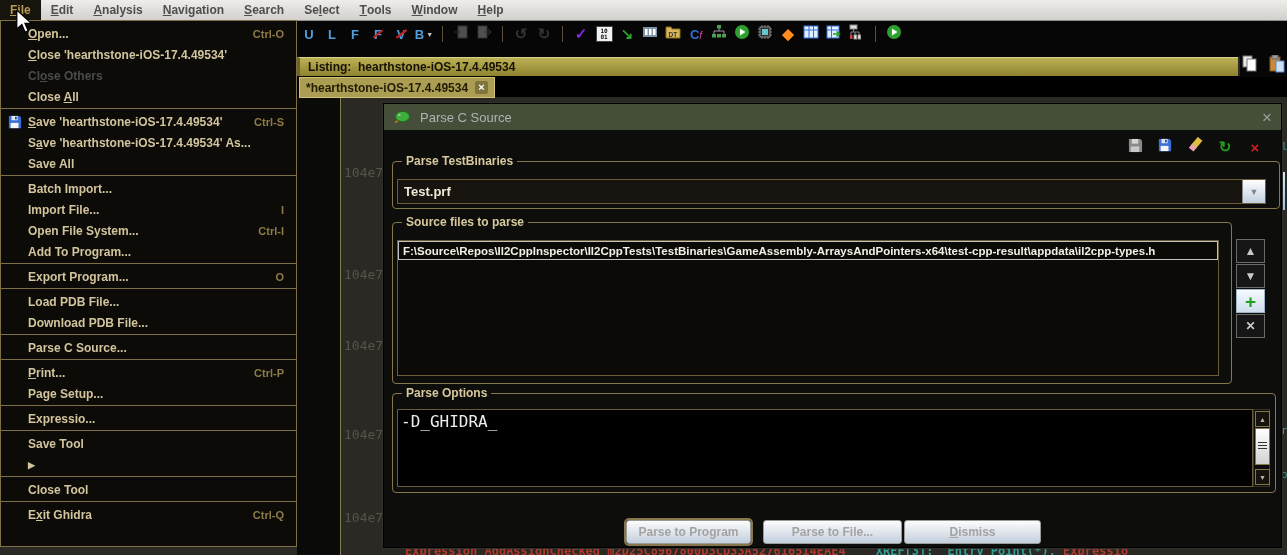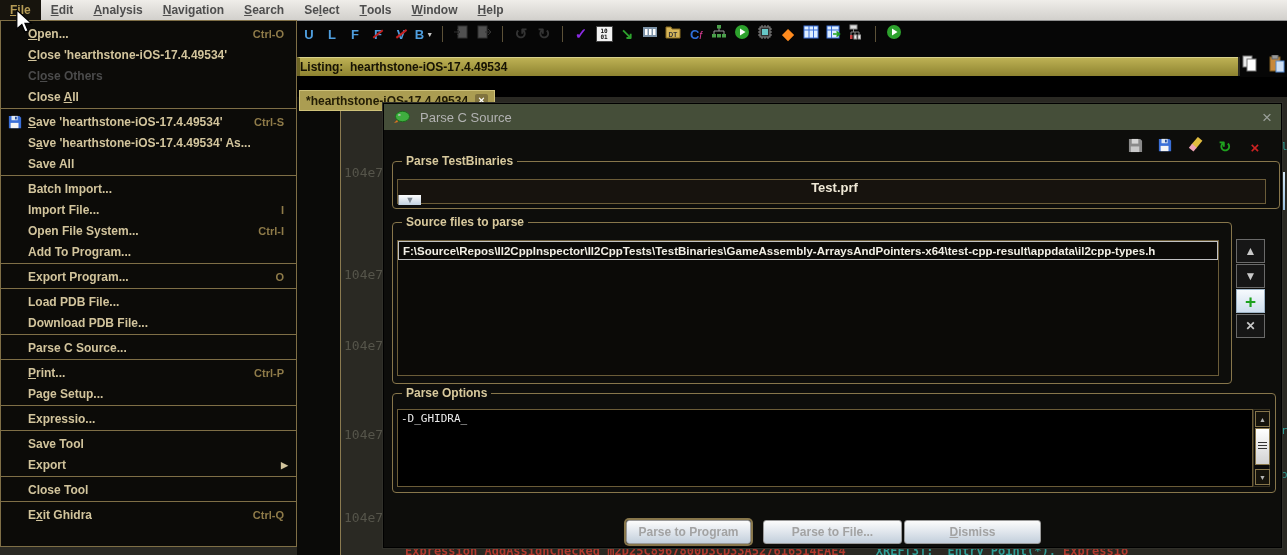--- a/index.html
+++ b/index.html
@@ -26,28 +26,28 @@
   .tb-glyph{font-size:15px;font-weight:bold;}
   .dim{opacity:.45;}
   .bytes-box{width:15px;height:14px;background:#f2f2f2;border:1px solid #444;
     font-family:"DejaVu Sans Mono",monospace;font-size:6px;line-height:6px;font-weight:bold;
     color:#111;display:flex;flex-direction:column;align-items:center;justify-content:center;}
 
   
   #listing-title{position:absolute;left:297px;top:57px;width:941px;height:19px;
     background:linear-gradient(#bdb154,#8e8330);border-top:1px solid #d8d18c;border-left:3px solid #6d6524;
     color:#161203;font-weight:bold;font-size:12px;display:flex;align-items:center;
-    padding-left:0;white-space:pre;z-index:10;box-sizing:border-box;}
+    padding-left:8px;white-space:pre;z-index:10;box-sizing:border-box;}
   #title-icons{position:absolute;left:1240px;top:50px;width:47px;height:27px;z-index:11;
     display:flex;gap:7px;align-items:center;background:#060606;}
 
   
   #tabrow{position:absolute;left:297px;top:76px;width:990px;height:21px;background:#000;z-index:10;}
   #tab{position:absolute;left:2px;top:1px;height:19px;background:#ab9d52;border:1px solid #cfc27a;
-    display:flex;align-items:center;gap:7px;padding:0 6px;color:#221c04;font-weight:bold;font-size:12px;margin-top:13px;}
+    display:flex;align-items:center;gap:7px;padding:0 6px;color:#221c04;font-weight:bold;font-size:12px;}
   #tab-close{width:13px;height:13px;background:#80733e;border-radius:2px;color:#fff;
     font-size:11px;line-height:12px;text-align:center;font-weight:bold;}
 
   
   #listing{position:absolute;left:297px;top:97px;width:990px;height:458px;background:#2a2923;z-index:1;}
   #listing-black-col{position:absolute;left:0;top:0;width:43px;height:100%;
     background:#0a0a08;border-right:1px solid #8a7a50;}
   .addr{position:absolute;left:47px;color:#55544a;font-family:"DejaVu Sans Mono",monospace;font-size:13px;}
   .edgechar{position:absolute;left:984px;color:#2f9e96;font-family:"DejaVu Sans Mono",monospace;font-size:11px;}
   #edge-scroll{position:absolute;left:984px;top:75px;width:4px;height:38px;
@@ -76,41 +76,41 @@
   .dt-icon{width:18px;height:18px;display:flex;align-items:center;justify-content:center;}
 
   .group{position:absolute;border:1px solid #87764b;border-radius:4px;}
   .group-label{position:absolute;top:-8px;left:9px;background:#0d0d0b;padding:0 4px;
     color:#d8c99d;font-weight:bold;font-size:12px;}
   #grp-config{left:8px;top:57px;width:886px;height:46px;}
   #grp-src{left:8px;top:118px;width:838px;height:160px;}
   #grp-opts{left:8px;top:289px;width:882px;height:98px;}
 
   #combo{position:absolute;left:13px;top:75px;width:869px;height:25px;box-sizing:border-box;
-    background:#17130e;border:1px solid #6b5c38;display:flex;align-items:center;flex-direction:column;}
+    background:#17130e;border:1px solid #6b5c38;display:flex;align-items:center;}
   #combo-value{flex:1;padding-left:6px;color:#efe8d6;font-weight:bold;font-size:13px;}
   #combo-btn{width:22px;align-self:stretch;background:linear-gradient(#fefefe,#c2d1e0);
     border-left:1px solid #8a8a8a;display:flex;align-items:center;justify-content:center;
     color:#7d8893;font-size:9px;}
 
   #src-list{position:absolute;left:13px;top:136px;width:822px;height:136px;box-sizing:border-box;
     background:#0b0a07;border:1px solid #6b5c38;}
   .src-row{height:19px;box-sizing:border-box;display:flex;align-items:center;padding:4px 4px;
     border:1px solid #c2c2c2;color:#f2efe5;font-size:11.5px;font-weight:bold;
     white-space:nowrap;overflow:hidden;}
 
   .side-btn{position:absolute;left:852px;width:29px;height:24px;box-sizing:border-box;
     background:#161616;border:1px solid #6a6a6a;display:flex;align-items:center;justify-content:center;
     color:#c9c9c9;font-size:12px;font-weight:bold;}
   .side-btn.light{background:linear-gradient(#f6fafd,#cfdeee);border-color:#9db3c6;}
   .side-btn .plus{color:#1ea11e;font-size:19px;font-weight:900;line-height:19px;}
 
   #opts-text{position:absolute;left:13px;top:305px;width:856px;height:78px;box-sizing:border-box;
     background:#000;border:1px solid #6b5c38;color:#ececec;
-    font-family:"DejaVu Sans Mono",monospace;font-size:11px;padding:2px 3px;}
+    font-family:"DejaVu Sans Mono",monospace;font-size:16px;padding:2px 3px;}
   #opts-scroll{position:absolute;left:869px;top:305px;width:17px;height:78px;box-sizing:border-box;
     background:#0a0a0a;border:1px solid #3a3422;}
   .sb-btn{position:absolute;left:1px;width:13px;height:14px;background:#15130c;border:1px solid #87764b;
     color:#b5b5b5;font-size:7px;display:flex;align-items:center;justify-content:center;}
   #sb-thumb{position:absolute;left:1px;top:18px;width:13px;height:35px;border:1px solid #87764b;
     background:linear-gradient(#ffffff,#d2d2d2);}
   #sb-grip{position:absolute;left:2px;right:2px;top:13px;height:8px;
     background:repeating-linear-gradient(#333 0 1px,transparent 1px 3px);}
 
   .dlg-btn{position:absolute;top:416px;height:24px;box-sizing:border-box;border:1px solid #9a9a9a;
@@ -399,21 +399,20 @@
       <span class="fm-icon"></span>
       <span class="fm-label">Expressio...</span>
     </div>
     <div class="fm-sep"></div>
     <div class="fm-item">
       <span class="fm-icon"></span>
       <span class="fm-label">Save Tool</span>
     </div>
     <div class="fm-item">
       <span class="fm-icon"></span>
-      <span class="fm-label">Export</span>
       <span class="fm-arrow">▶</span>
     </div>
     <div class="fm-sep"></div>
     <div class="fm-item">
       <span class="fm-icon"></span>
       <span class="fm-label">Close Tool</span>
     </div>
     <div class="fm-sep"></div>
     <div class="fm-item">
       <span class="fm-icon"></span>

